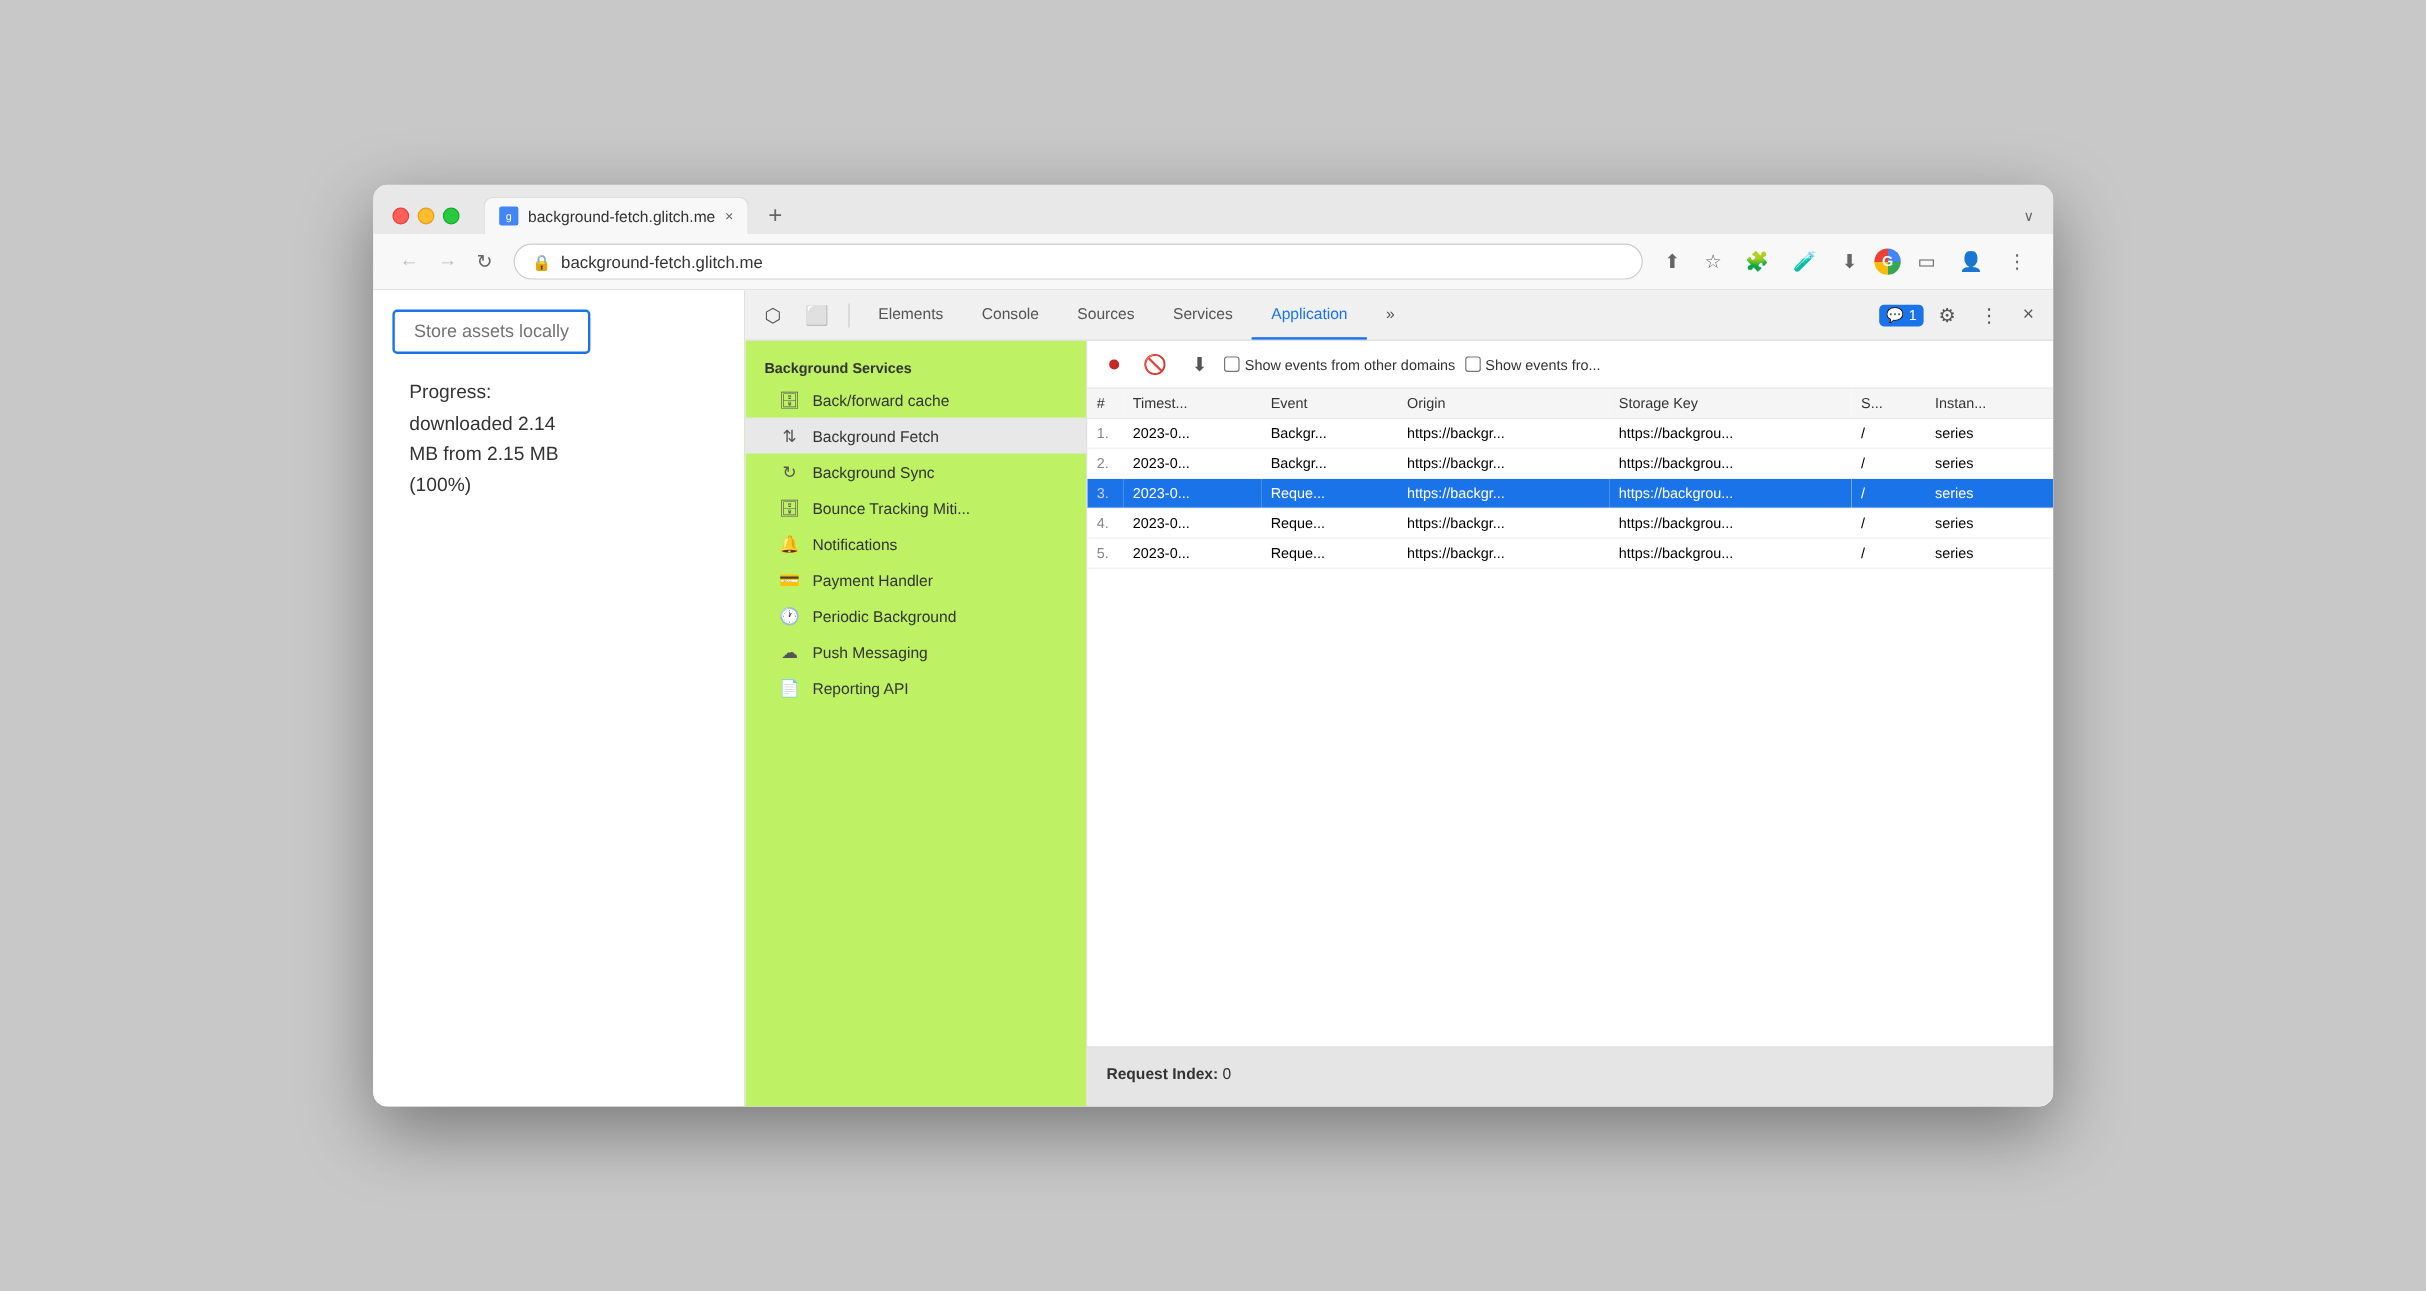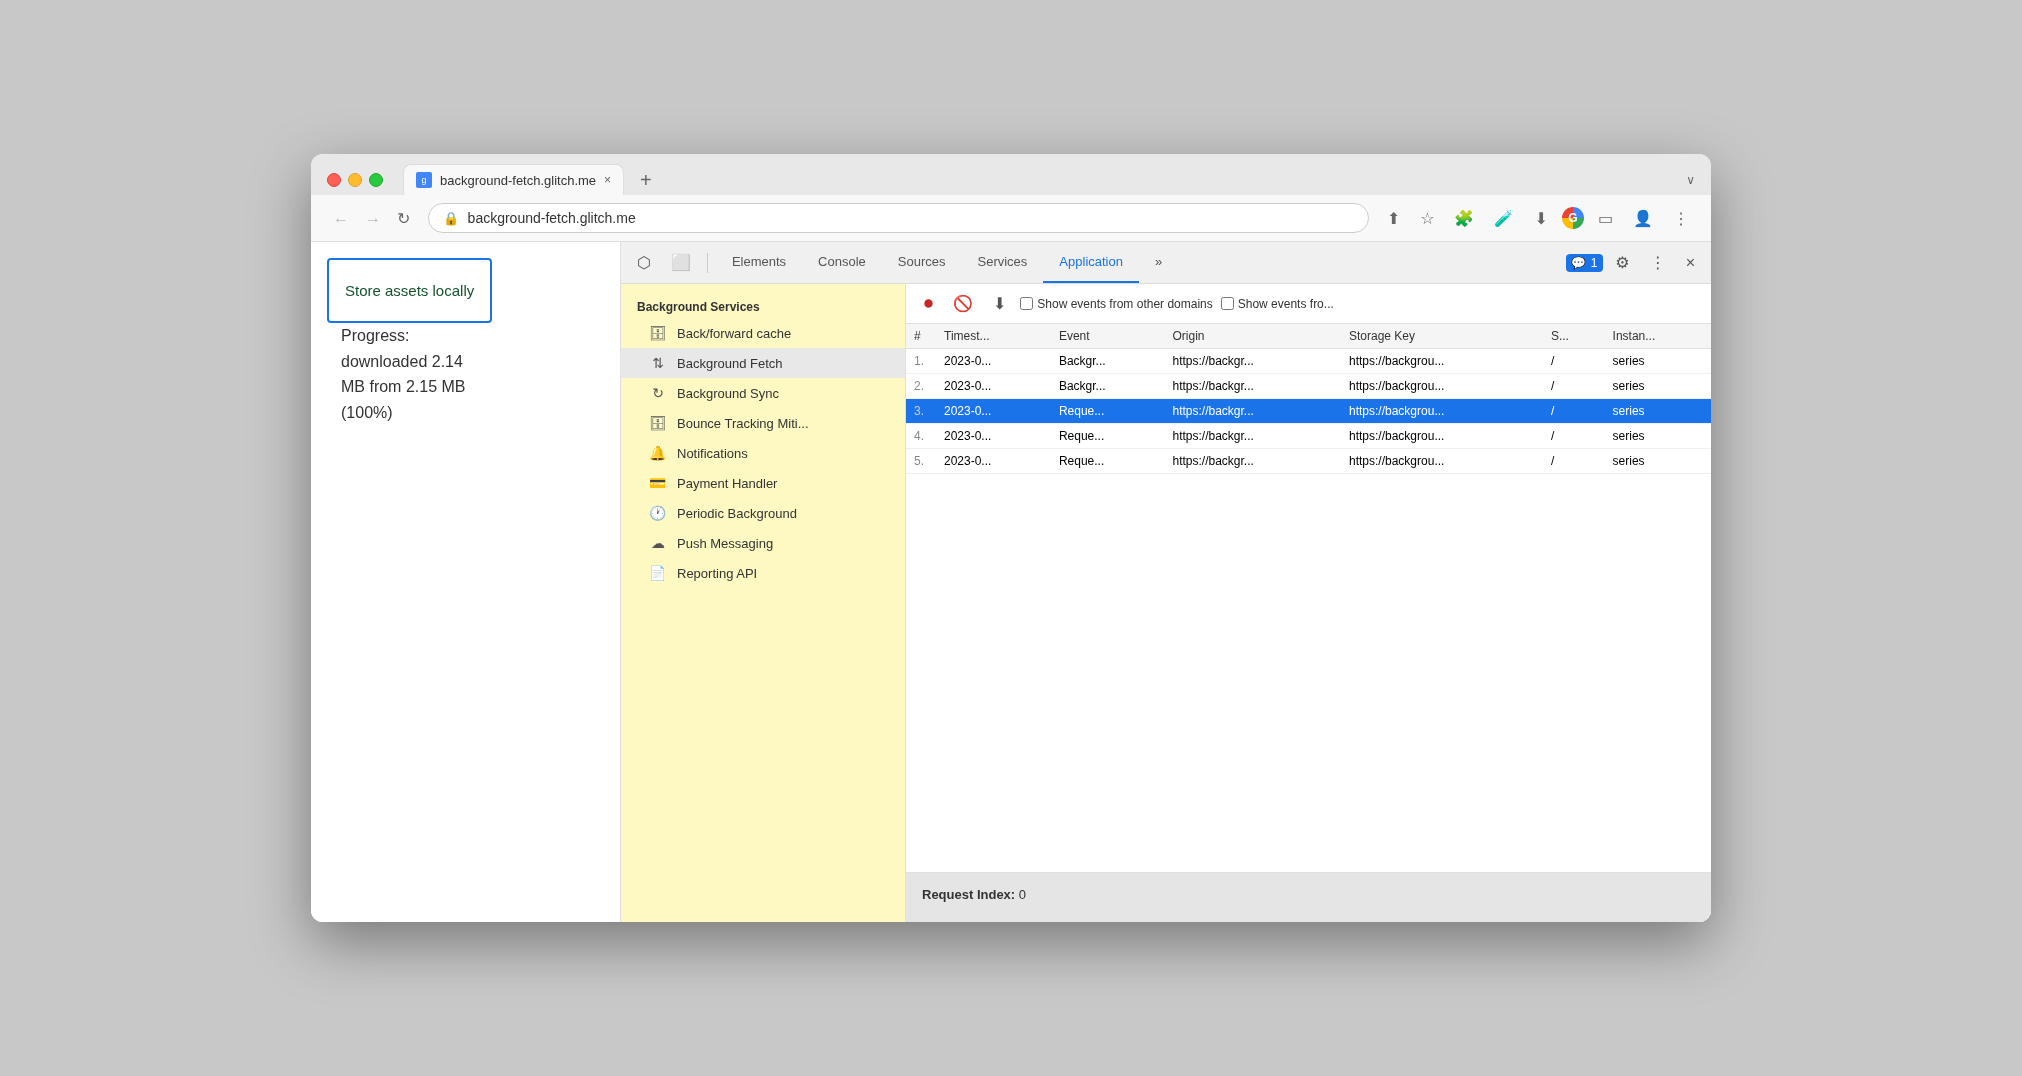--- a/index.html
+++ b/index.html
@@ -157,27 +157,28 @@
     
     .webpage-panel {
       width: 310px;
       background: white;
       border-right: 1px solid #e0e0e0;
       position: relative;
       padding: 16px;
     }
     .store-button {
       display: inline-block;
-      padding: 22px 16px;
+      padding: 8px 16px;
       border: 2.5px solid #1a73e8;
       border-radius: 4px;
       font-size: 15px;
-      color: #14532d;
+      color: #737373;
       cursor: pointer;
       background: white;
+      margin-bottom: 20px;
     }
     .progress-text {
       font-size: 16px;
       line-height: 1.6;
       color: #333;
       margin-left: 14px;
     }
     
     .devtools-panel {
       flex: 1;
@@ -248,21 +249,21 @@
     }
     
     .devtools-body {
       display: flex;
       flex: 1;
       overflow: hidden;
     }
     
     .dt-sidebar {
       width: 285px;
-      background: #fef9c3;
+      background: #bef264;
       border-right: 1px solid #e0e0e0;
       overflow-y: auto;
       padding: 8px 0;
     }
     .sidebar-section-title {
       font-size: 12px;
       font-weight: 600;
       color: #333;
       padding: 8px 16px 4px;
     }

